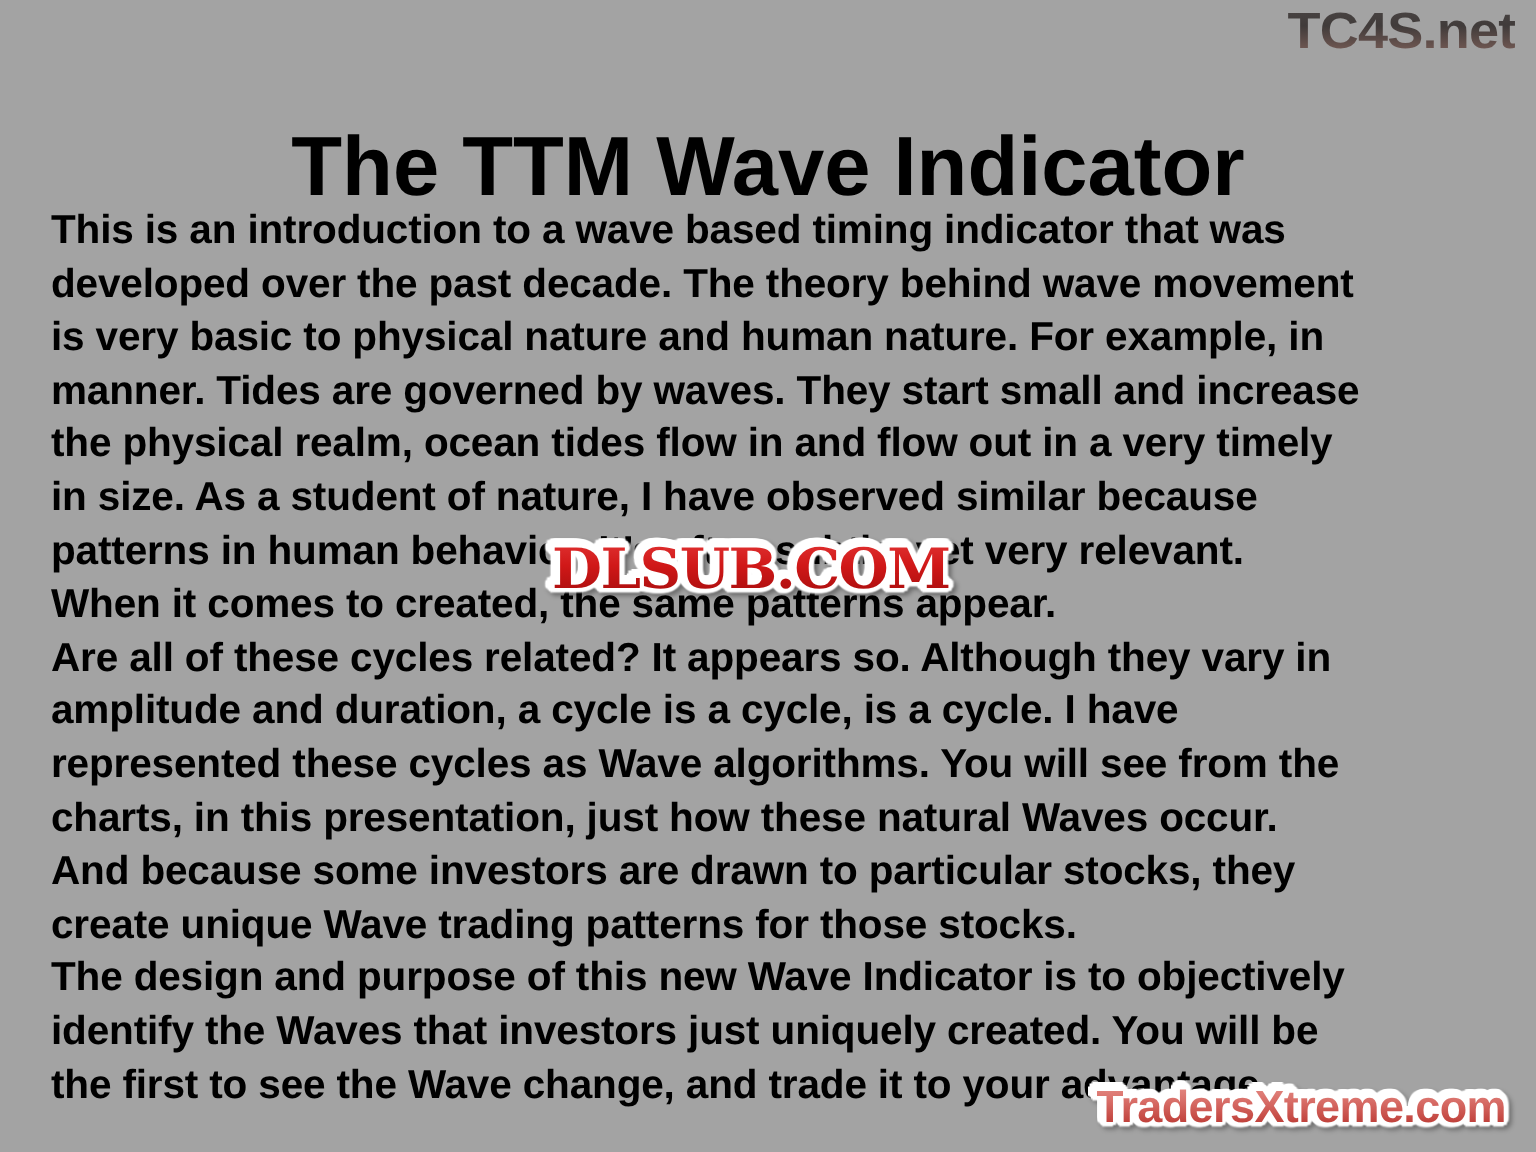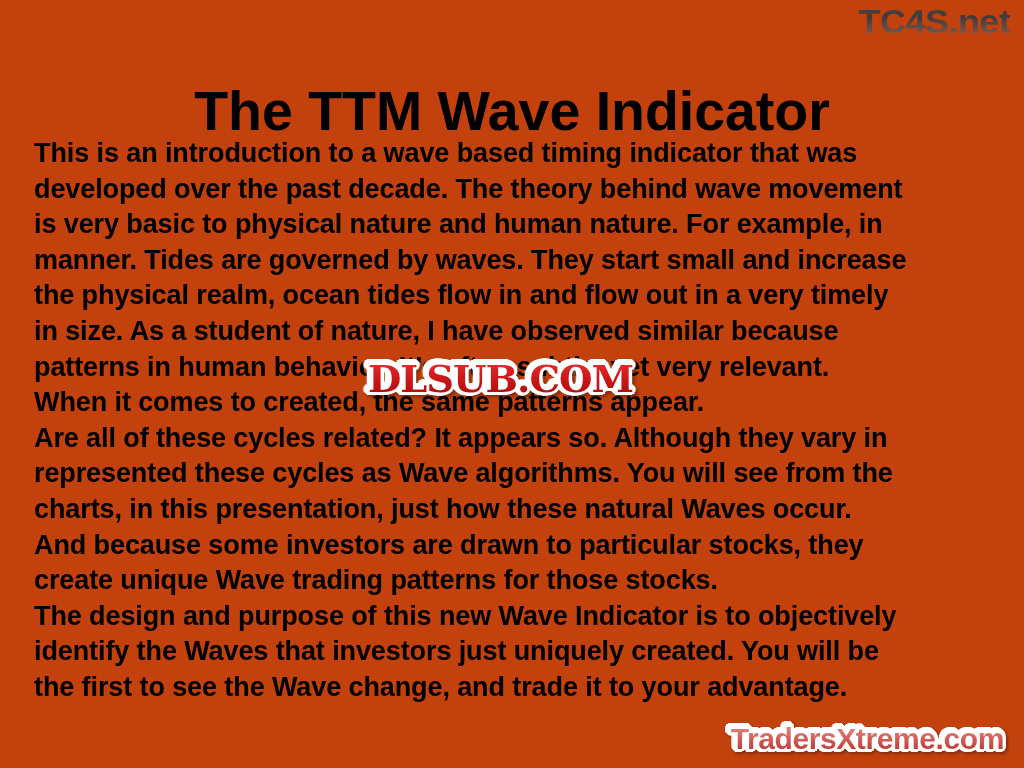--- a/index.html
+++ b/index.html
@@ -6,21 +6,21 @@
   html, body {
     margin: 0;
     padding: 0;
     background: #ffffff;
   }
 
   #slide {
     position: relative;
     width: 1024px;
     height: 768px;
-    background: #c2410c;
+    background: #a3a3a3;
     overflow: hidden;
     font-family: "Liberation Sans", "DejaVu Sans", sans-serif;
   }
 
   
   #brand-logo {
     position: absolute;
     top: 2px;
     right: 14px;
     font-family: "Liberation Sans", "DejaVu Sans", sans-serif;
@@ -148,20 +148,21 @@
   <div id="body-copy">
       <div class="line">This is an introduction to a wave based timing indicator that was</div>
       <div class="line">developed over the past decade. The theory behind wave movement</div>
       <div class="line">is very basic to physical nature and human nature. For example, in</div>
       <div class="line">manner. Tides are governed by waves. They start small and increase</div>
       <div class="line">the physical realm, ocean tides flow in and flow out in a very timely</div>
       <div class="line">in size. As a student of nature, I have observed similar because</div>
       <div class="line">patterns in human behavior. It’s often subtle, yet very relevant.</div>
       <div class="line">When it comes to created, the same patterns appear.</div>
       <div class="line">Are all of these cycles related? It appears so. Although they vary in</div>
+      <div class="line">amplitude and duration, a cycle is a cycle, is a cycle. I have</div>
       <div class="line">represented these cycles as Wave algorithms. You will see from the</div>
       <div class="line">charts, in this presentation, just how these natural Waves occur.</div>
       <div class="line">And because some investors are drawn to particular stocks, they</div>
       <div class="line">create unique Wave trading patterns for those stocks.</div>
       <div class="line">The design and purpose of this new Wave Indicator is to objectively</div>
       <div class="line">identify the Waves that investors just uniquely created. You will be</div>
       <div class="line">the first to see the Wave change, and trade it to your advantage.</div>
     </div>
 
   <div id="watermark-dlsub">DLSUB.COM</div>

